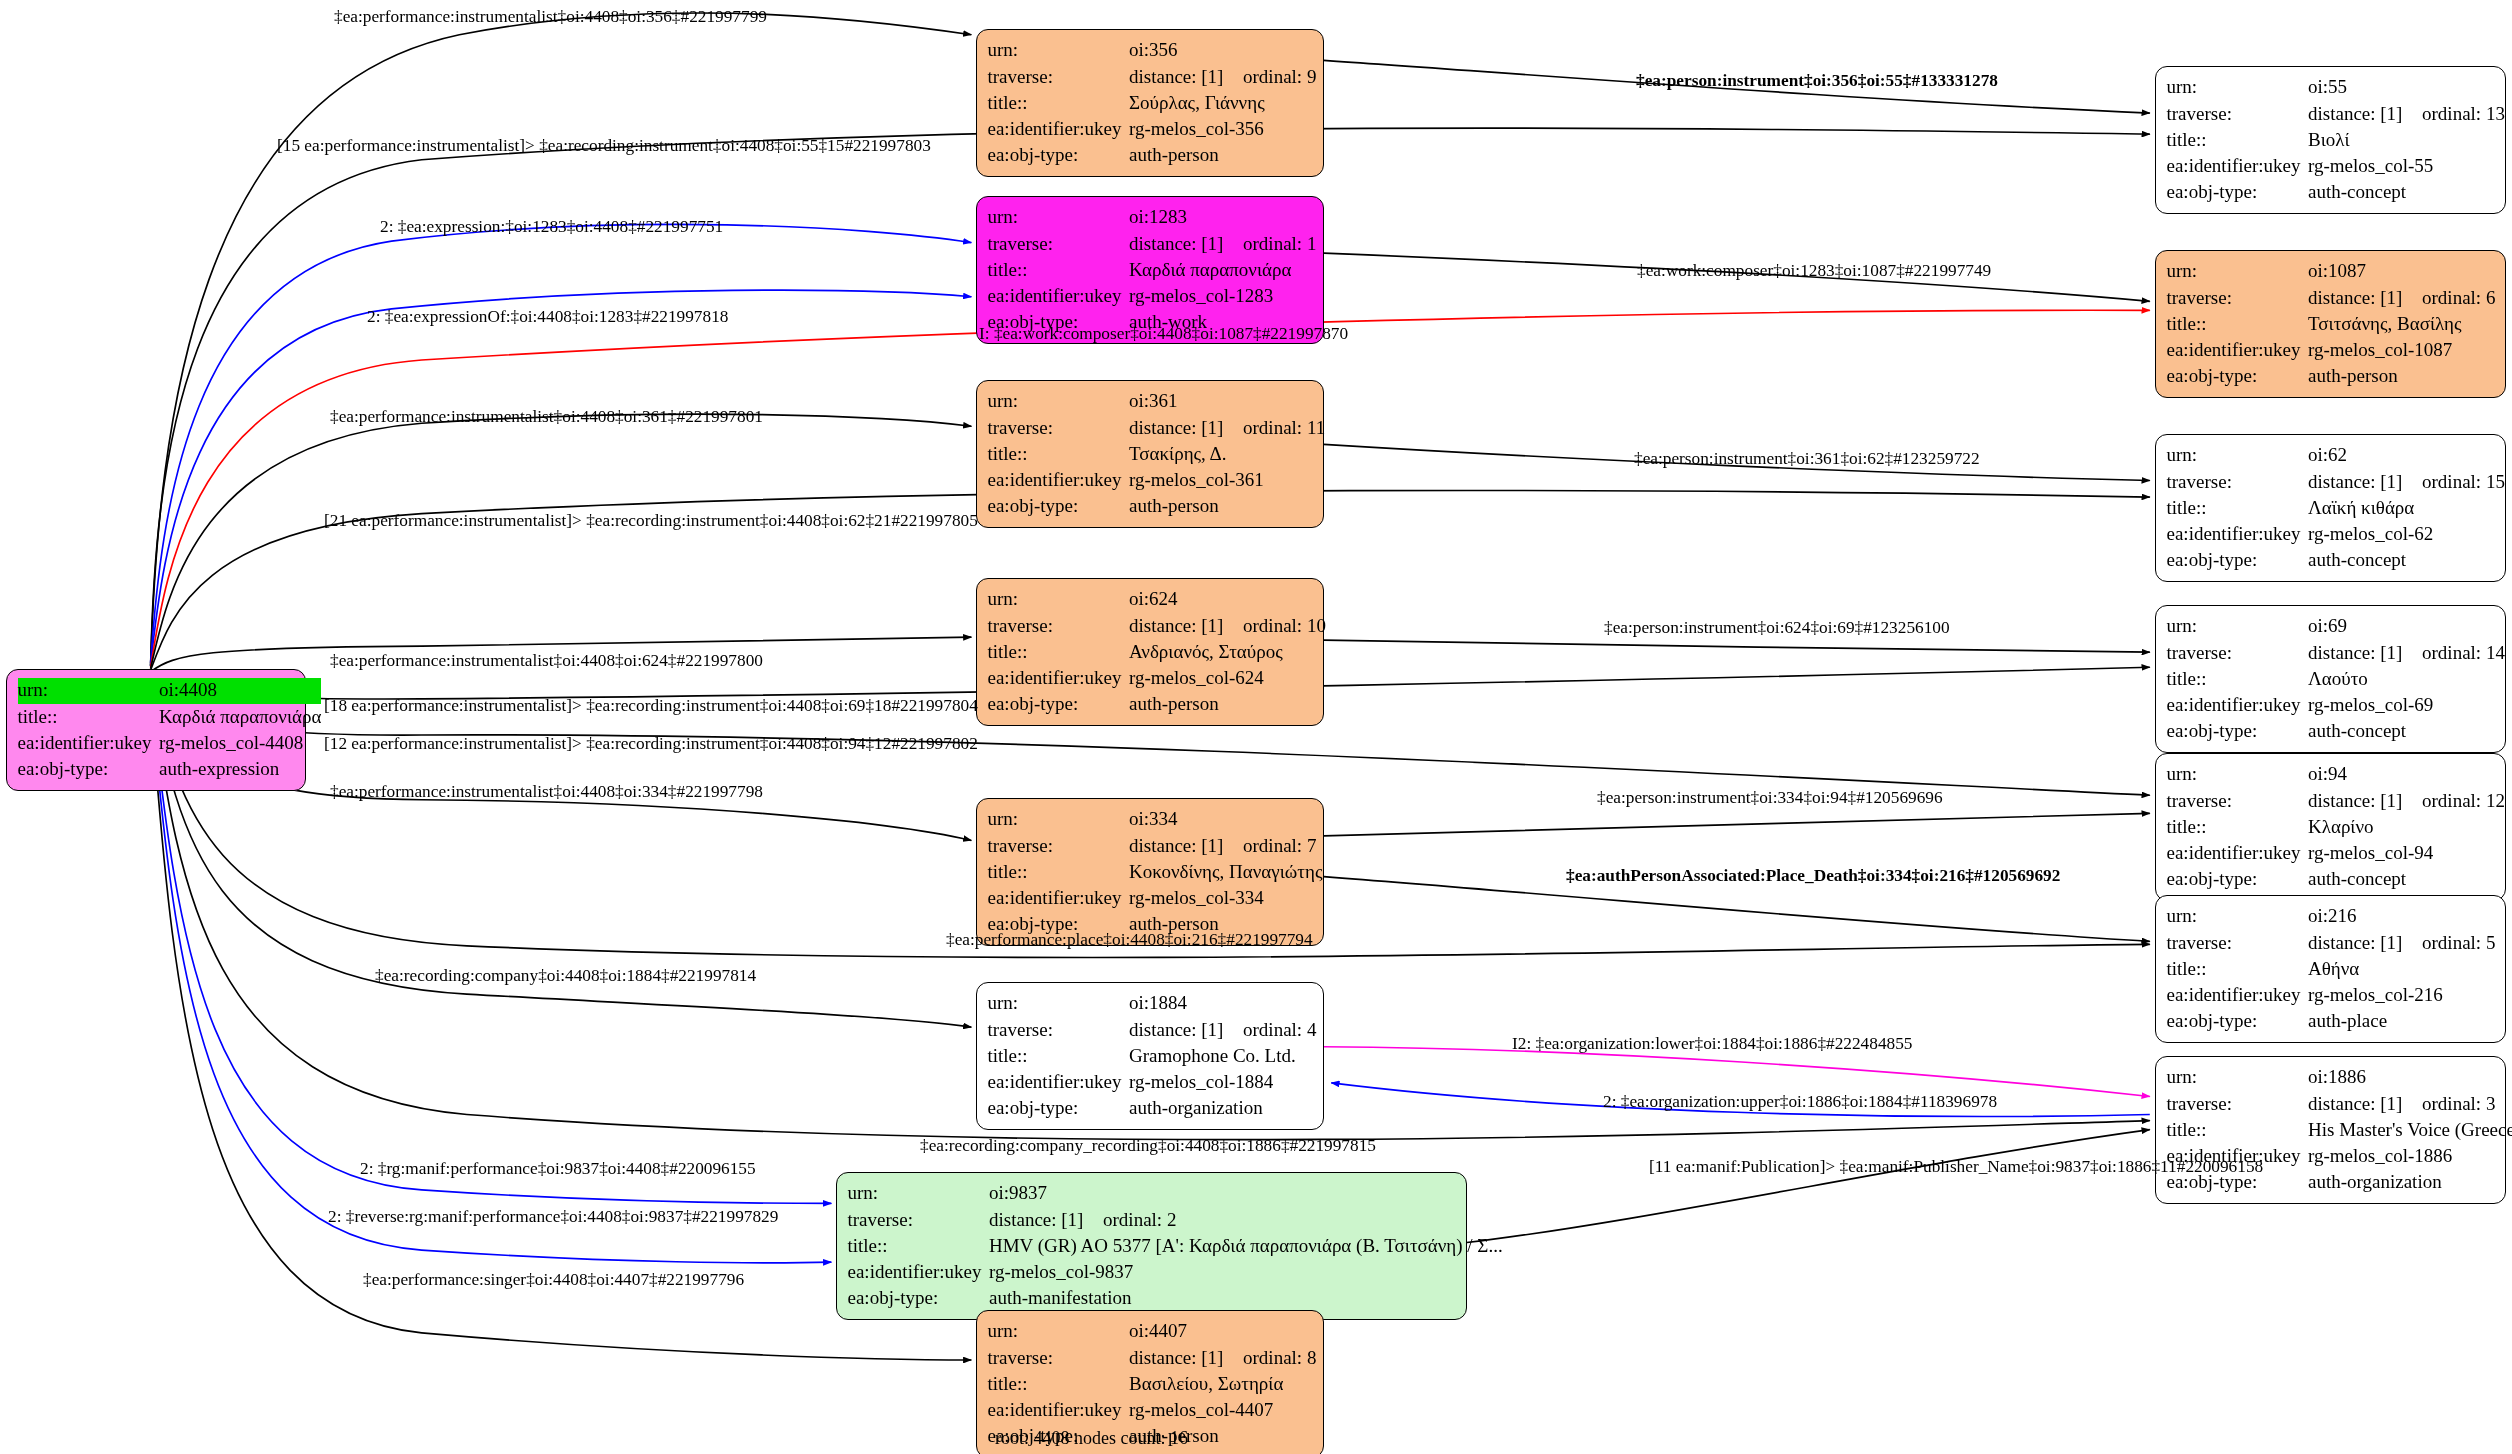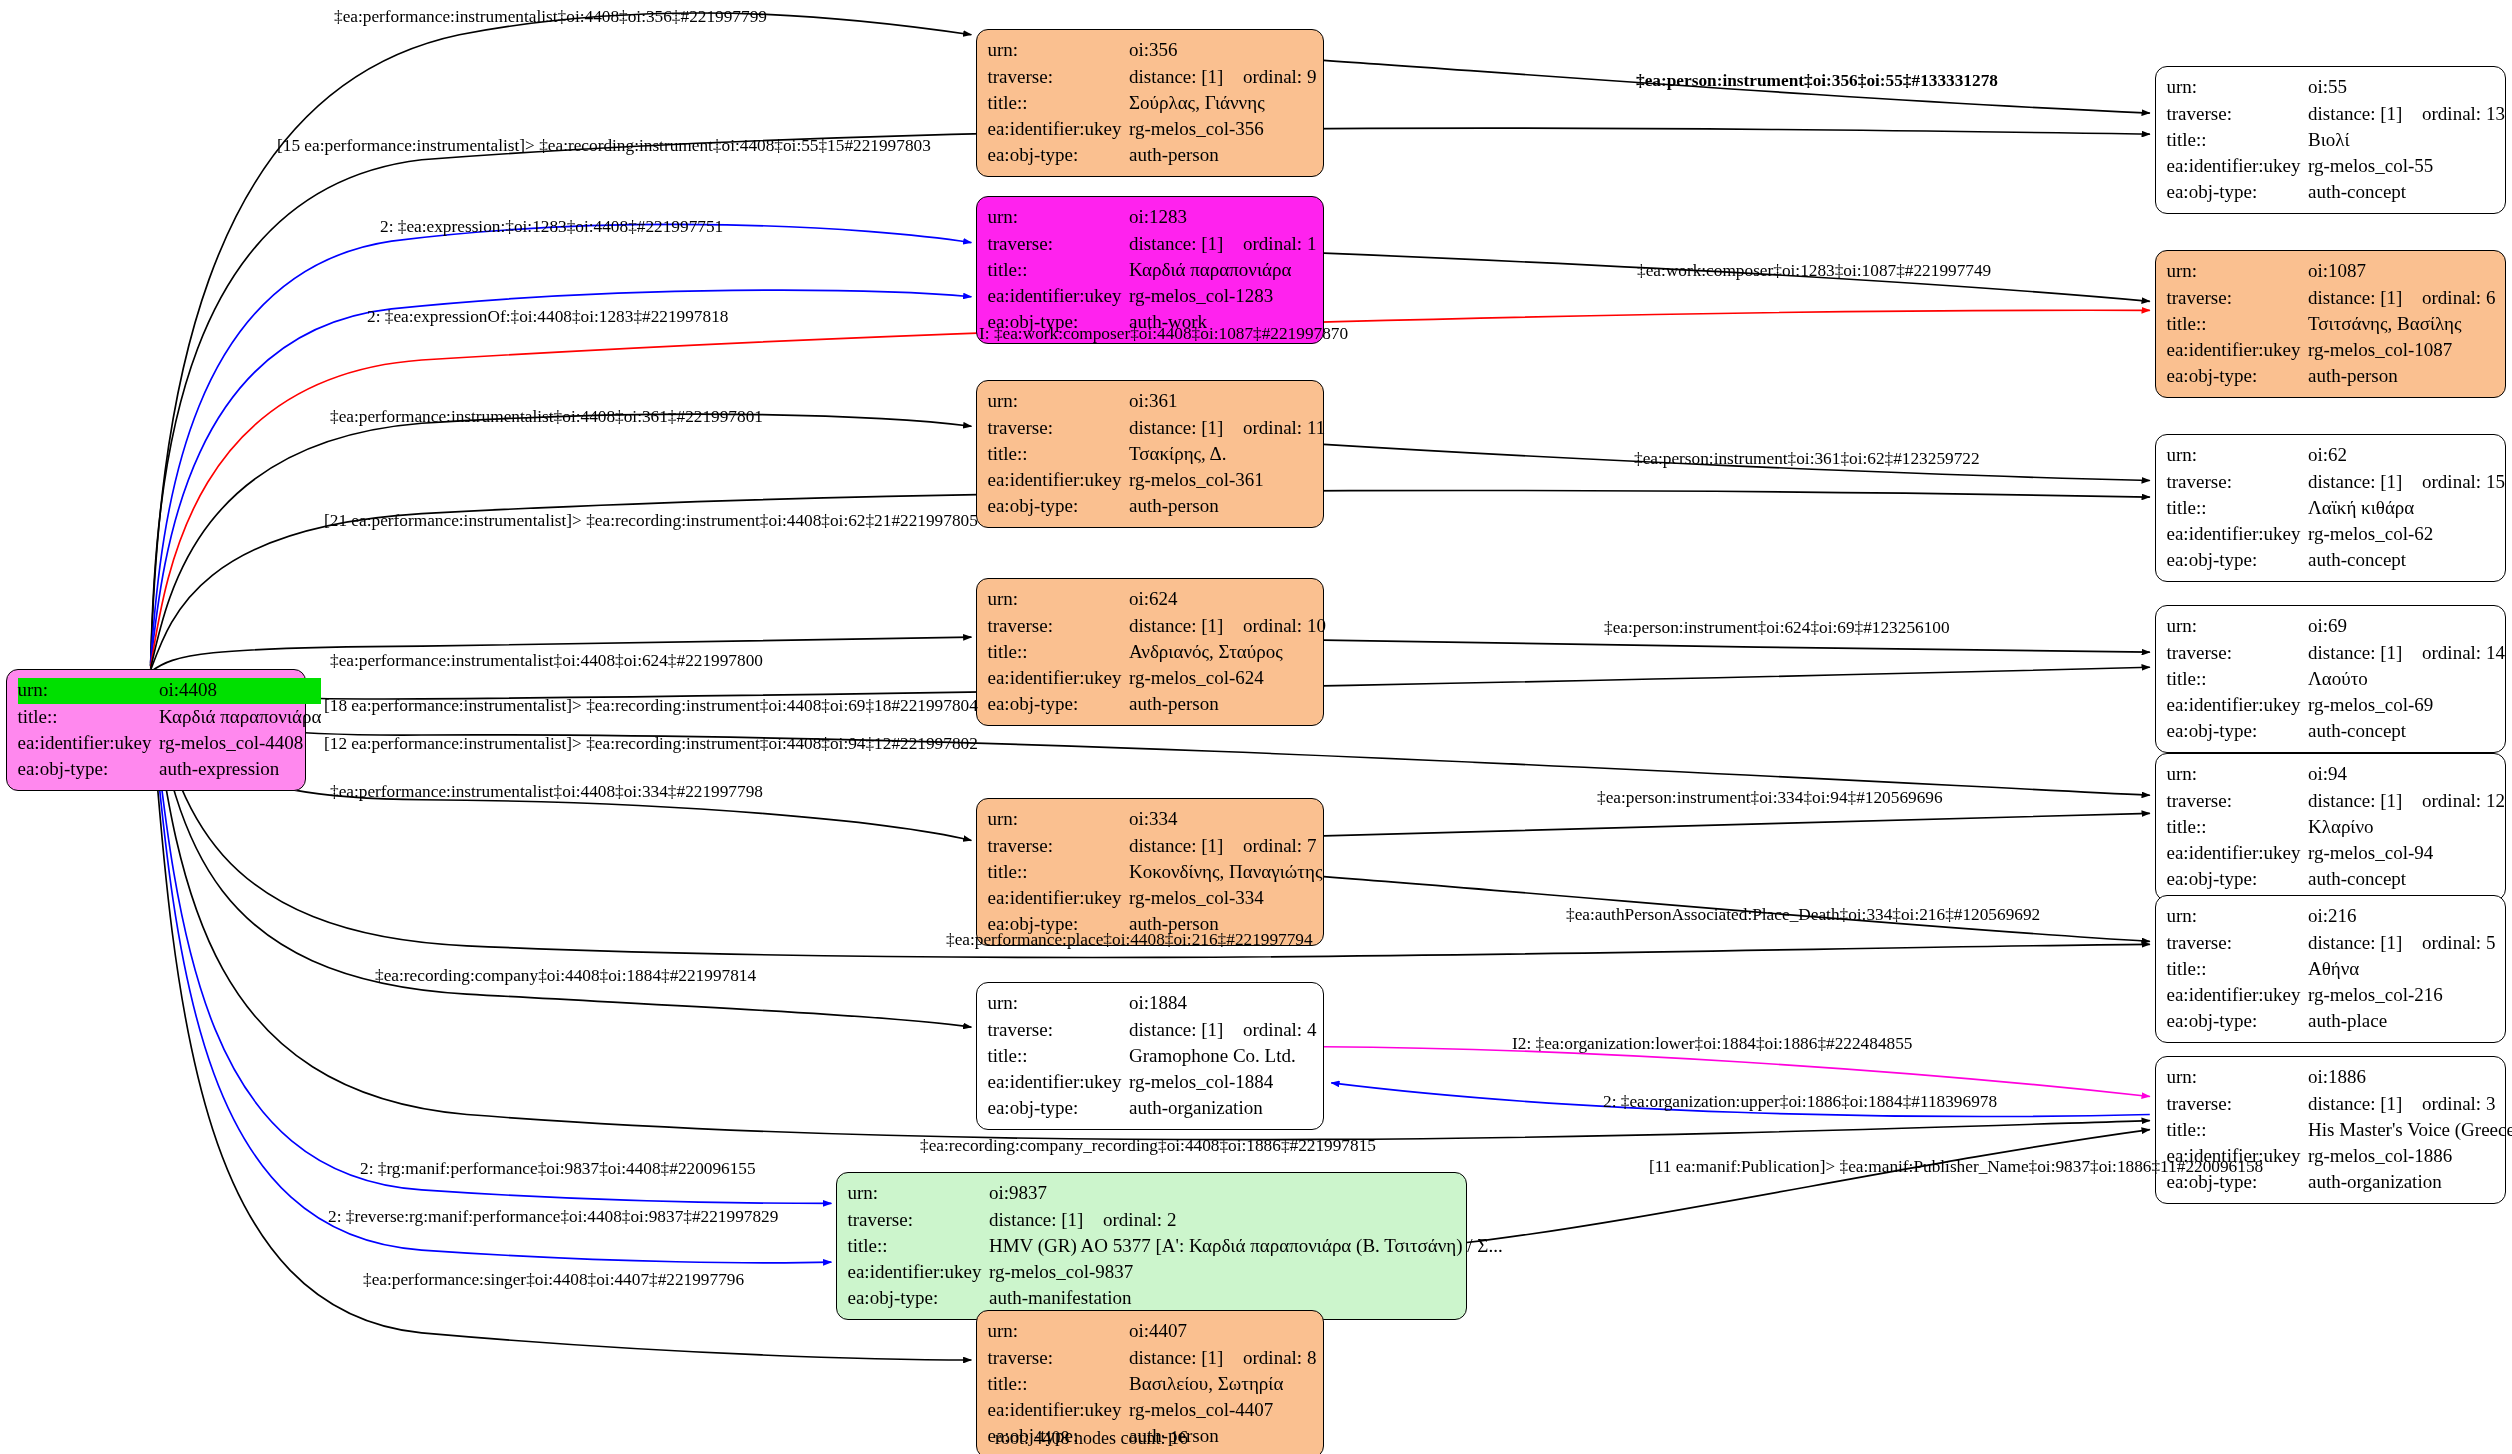--- a/index.html
+++ b/index.html
@@ -502,21 +502,21 @@
       <div class="elabel" style="left: 979px; top: 325px;">I: ‡ea:work:composer‡oi:4408‡oi:1087‡#221997870</div>
       <div class="elabel" style="left: 330px; top: 408px;">‡ea:performance:instrumentalist‡oi:4408‡oi:361‡#221997801</div>
       <div class="elabel" style="left: 1634px; top: 450px;">‡ea:person:instrument‡oi:361‡oi:62‡#123259722</div>
       <div class="elabel" style="left: 324px; top: 512px;">[21 ea:performance:instrumentalist]&gt; ‡ea:recording:instrument‡oi:4408‡oi:62‡21#221997805</div>
       <div class="elabel" style="left: 330px; top: 652px;">‡ea:performance:instrumentalist‡oi:4408‡oi:624‡#221997800</div>
       <div class="elabel" style="left: 1604px; top: 619px;">‡ea:person:instrument‡oi:624‡oi:69‡#123256100</div>
       <div class="elabel" style="left: 324px; top: 697px;">[18 ea:performance:instrumentalist]&gt; ‡ea:recording:instrument‡oi:4408‡oi:69‡18#221997804</div>
       <div class="elabel" style="left: 324px; top: 735px;">[12 ea:performance:instrumentalist]&gt; ‡ea:recording:instrument‡oi:4408‡oi:94‡12#221997802</div>
       <div class="elabel" style="left: 330px; top: 783px;">‡ea:performance:instrumentalist‡oi:4408‡oi:334‡#221997798</div>
       <div class="elabel" style="left: 1597px; top: 789px;">‡ea:person:instrument‡oi:334‡oi:94‡#120569696</div>
-      <div class="elabel" style="left: 1566px; top: 906px;">‡ea:authPersonAssociated:Place_Death‡oi:334‡oi:216‡#120569692</div>
+      <div class="elabel" style="left: 1566px; top: 867px; font-weight: bold;">‡ea:authPersonAssociated:Place_Death‡oi:334‡oi:216‡#120569692</div>
       <div class="elabel" style="left: 946px; top: 931px;">‡ea:performance:place‡oi:4408‡oi:216‡#221997794</div>
       <div class="elabel" style="left: 375px; top: 967px;">‡ea:recording:company‡oi:4408‡oi:1884‡#221997814</div>
       <div class="elabel" style="left: 1512px; top: 1035px;">I2: ‡ea:organization:lower‡oi:1884‡oi:1886‡#222484855</div>
       <div class="elabel" style="left: 1603px; top: 1093px;">2: ‡ea:organization:upper‡oi:1886‡oi:1884‡#118396978</div>
       <div class="elabel" style="left: 920px; top: 1137px;">‡ea:recording:company_recording‡oi:4408‡oi:1886‡#221997815</div>
       <div class="elabel" style="left: 1649px; top: 1158px;">[11 ea:manif:Publication]&gt; ‡ea:manif:Publisher_Name‡oi:9837‡oi:1886‡11#220096158</div>
       <div class="elabel" style="left: 360px; top: 1160px;">2: ‡rg:manif:performance‡oi:9837‡oi:4408‡#220096155</div>
       <div class="elabel" style="left: 328px; top: 1208px;">2: ‡reverse:rg:manif:performance‡oi:4408‡oi:9837‡#221997829</div>
       <div class="elabel" style="left: 363px; top: 1271px;">‡ea:performance:singer‡oi:4408‡oi:4407‡#221997796</div>
     </div>

